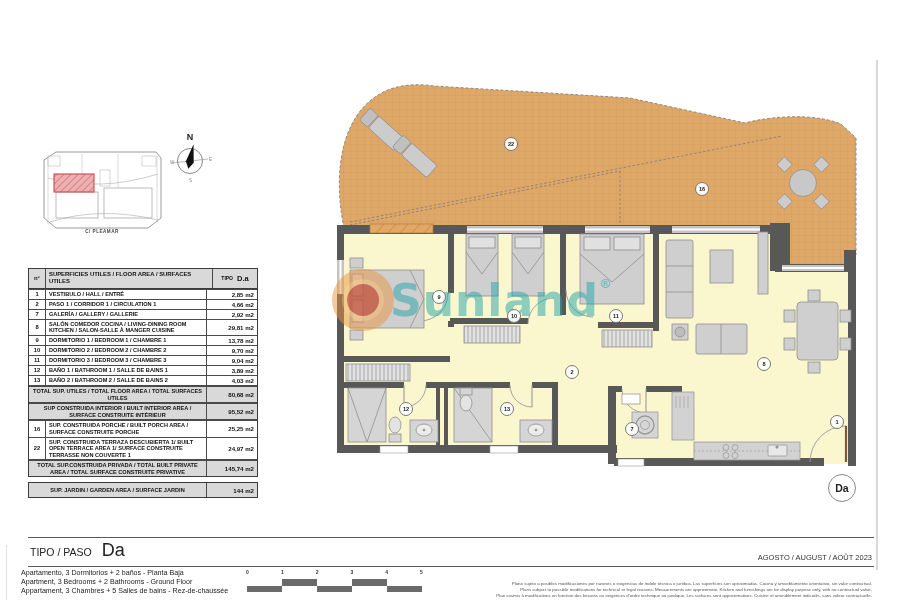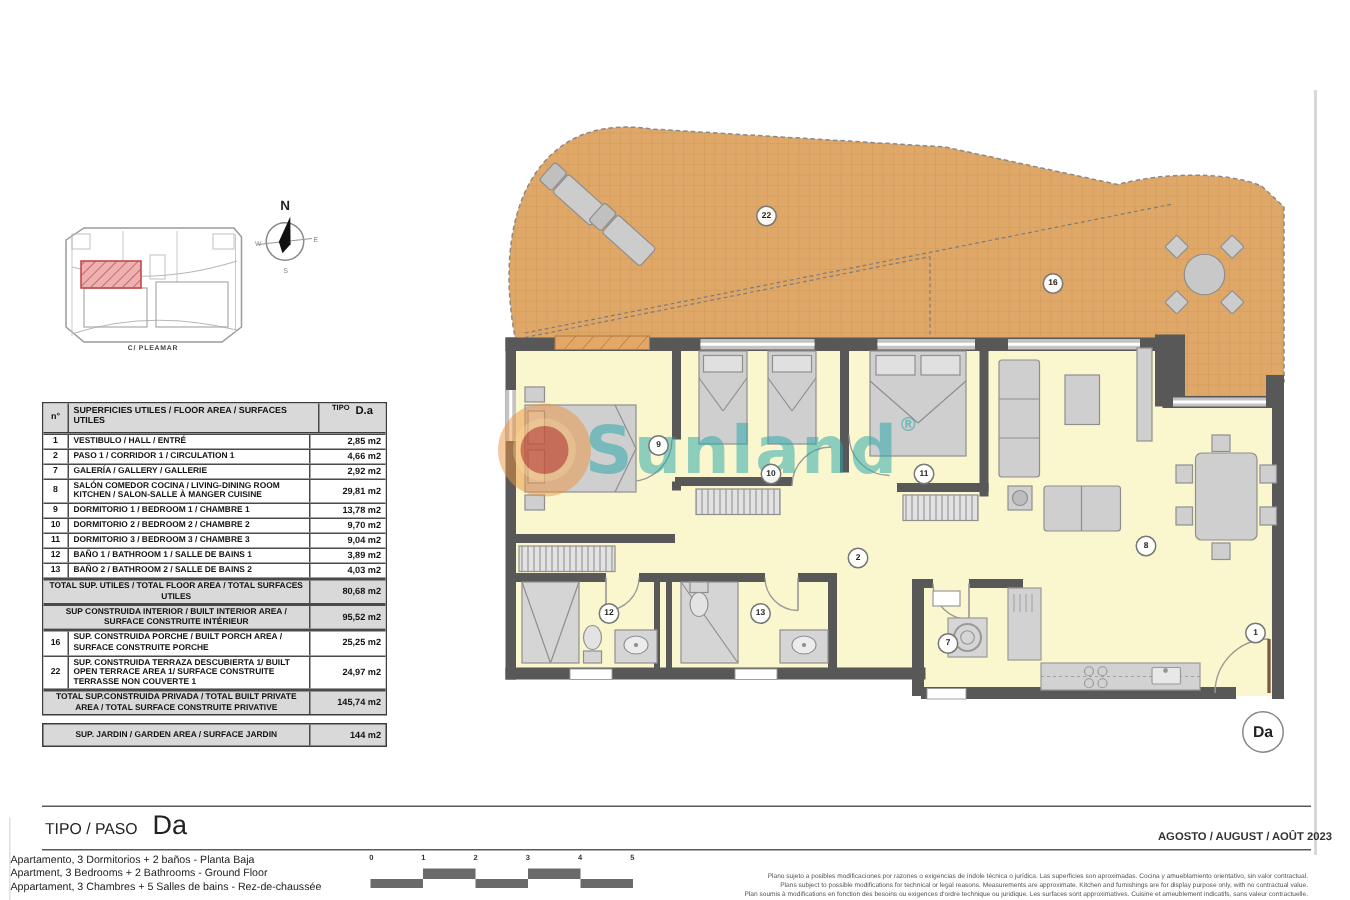--- a/index.html
+++ b/index.html
@@ -9,21 +9,21 @@
   
   .border-r{left:876px;top:60px;width:1.5px;height:510px;background:#d8d8d8;}
   .border-l{left:6px;top:545px;width:1px;height:55px;background:#e0e0e0;}
 
   
   .tbl{left:28px;top:268px;width:230px;font-weight:700;color:#111;}
   .tblmain{border:1.5px solid #3c3c3c;background:#fff;}
   .thead{display:flex;background:#d9d9d9;border-bottom:1.5px solid #3c3c3c;align-items:stretch;}
   .hn{width:16px;display:flex;align-items:center;justify-content:center;font-size:6px;border-right:1px solid #4a4a4a;}
   .hd{flex:1;padding:2px 3px;font-size:5.9px;line-height:1.25;display:flex;align-items:center;border-right:1px solid #4a4a4a;}
-  .hv{width:44px;display:flex;justify-content:center;gap:4px;}
+  .hv{width:44px;display:flex;align-items:center;justify-content:center;gap:4px;}
   .tipoL{font-size:5px;}
   .tipoV{font-size:7.5px;}
   .r{display:flex;border-top:1px solid #4a4a4a;align-items:stretch;min-height:9px;background:#fff;}
   .r.thick{border-top-width:2px;}
   .r.shade,.shade{background:#d9d9d9;}
   .c-n{width:16px;display:flex;align-items:center;justify-content:center;font-size:5.8px;border-right:1px solid #4a4a4a;}
   .c-d{flex:1;padding:1px 3px;font-size:5.6px;line-height:1.18;display:flex;align-items:center;border-right:1px solid #4a4a4a;}
   .c-d.cen{justify-content:center;text-align:center;}
   .c-v{width:44px;display:flex;align-items:center;justify-content:flex-end;padding:1px 3px;font-size:6.1px;}
   .tgarden{margin-top:5px;border:1.5px solid #3c3c3c;display:flex;align-items:stretch;min-height:14px;}
@@ -47,22 +47,22 @@
 
   
   .pleamar{left:52px;top:229px;width:100px;text-align:center;font-size:4.6px;font-weight:700;
            letter-spacing:.5px;color:#444;}
 
   
   .hr{left:28px;right:26px;height:1px;background:#5a5a5a;}
   .typebox{left:30px;top:540px;display:flex;align-items:baseline;gap:10px;}
   .typelabel{font-size:10.5px;color:#222;}
   .typeval{font-size:18px;font-weight:500;color:#222;}
-  .dateline{right:12px;top:553px;font-size:7.5px;font-weight:700;color:#333;}
-  .desc{left:7px;top:569px;font-size:7.1px;line-height:9px;color:#222;}
+  .dateline{right:28px;top:553px;font-size:7.5px;font-weight:400;color:#333;}
+  .desc{left:21px;top:569px;font-size:7.1px;line-height:9px;color:#222;}
   .ticksrow{left:245px;top:569px;width:179px;display:flex;justify-content:space-between;
             font-size:5px;font-weight:700;color:#333;}
   .ticksrow span{width:5px;text-align:center;}
   .sbar{left:247px;top:579px;width:175px;height:13px;}
   .seg{position:absolute;width:35px;height:6.5px;background:#6a6a6a;}
   .disc{left:430px;top:581px;width:442px;text-align:right;font-size:4.4px;line-height:5.9px;color:#555;}
 </style>
 </head>
 <body>
 

